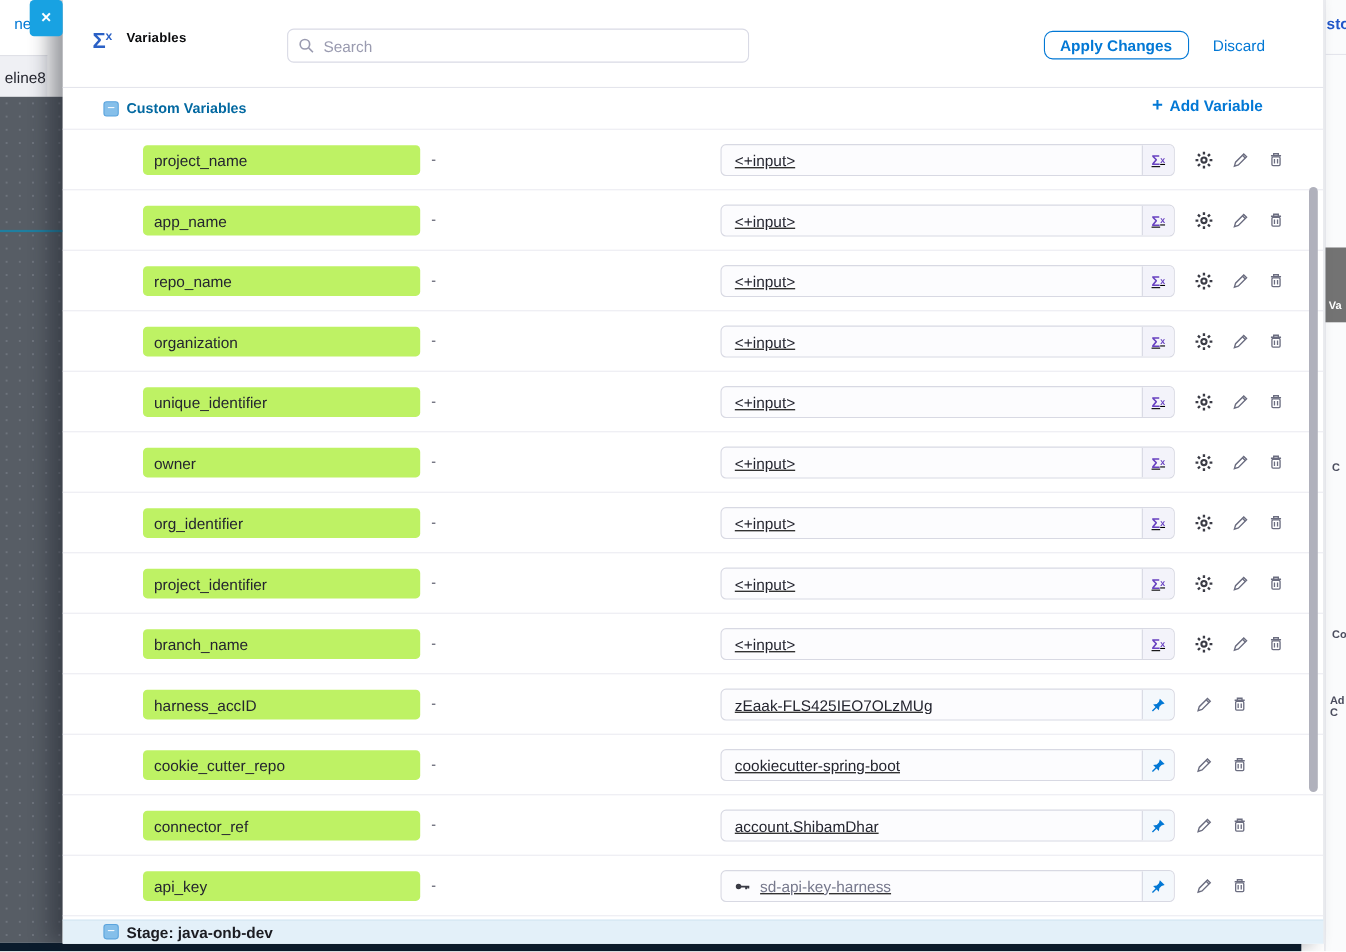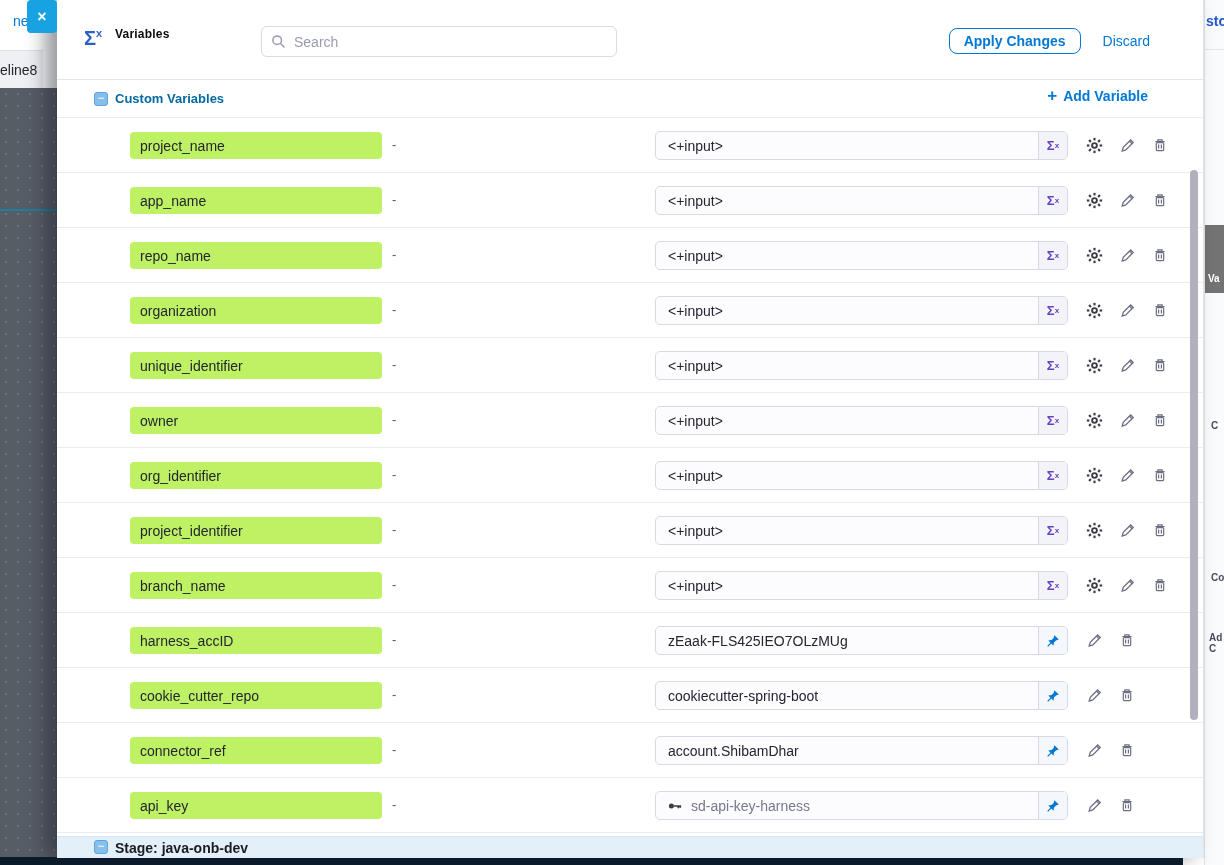--- a/index.html
+++ b/index.html
@@ -5,21 +5,21 @@
   * { margin:0; padding:0; box-sizing:border-box; }
   html,body { background:#ffffff; }
   body { font-family:"Liberation Sans","DejaVu Sans",sans-serif; }
   #app { position:relative; width:1224px; height:865px; overflow:hidden; background:#fff; }
 
   
   .under-top { position:absolute; left:0; top:0; width:57px; height:50px; background:#fff; }
   .breadcrumb-frag { position:absolute; left:13px; top:13px; width:26px; overflow:hidden; white-space:nowrap;
       color:#0278d5; font-size:14px; }
   .under-tab { position:absolute; left:0; top:50px; width:43px; height:38px; background:#eff0f4;
-      border-top:1px solid #e0e1e7; }
+      border-top:1px solid #e0e1e7;text-align:center; }
   .pipeline-tab-frag { position:absolute; left:0; top:11px; width:46px; overflow:hidden; white-space:nowrap;
       color:#24252e; font-size:14px; }
   .canvas { position:absolute; left:0; top:88px; width:57px; height:769px; background-color:#575d65;
       background-image:radial-gradient(#6e747d 1px, transparent 1.2px); background-size:12px 12px; }
   .canvas-teal-line { position:absolute; left:0; top:121px; width:57px; height:2px; background:#1f7fa0; }
   .bottom-bar { position:absolute; left:0; top:857px; width:1183px; height:8px; background:#0a1b2c; }
 
   
   .rail { position:absolute; left:1204px; top:0; width:20px; height:865px; background:#fafbfc;
       border-left:1px solid #e0e1e8; }
@@ -35,21 +35,21 @@
       border-right:1px solid #e2e3e9; box-shadow:-12px 0 18px rgba(25,28,40,.45); }
   .close-btn { position:absolute; left:27px; top:0; width:30px; height:33px; background:#18a2e2;
       border:none; border-radius:4px; color:#fff; font-size:16px; font-weight:700; cursor:pointer;
       display:flex; align-items:center; justify-content:center; z-index:20; }
 
   .drawer-header { position:relative; height:80px; border-bottom:1px solid #e4e5ec; }
   .title-icon { position:absolute; left:27px; top:27px; color:#2b61c6; font-weight:700; font-size:20px; }
   .title-icon sup { font-size:11px; font-weight:700; }
   .drawer-title { position:absolute; left:58px; top:27px; font-size:12px; font-weight:700; color:#0a0b0d;
       letter-spacing:.2px; }
-  .search-wrap { position:absolute; left:204px; top:26px; width:356px; height:31px; }
+  .search-wrap { position:absolute; left:204px; top:26px; width:420px; height:31px; }
   .search-input { width:100%; height:100%; border:1px solid #d9dae5; border-radius:6px; background:#fff;
       padding:0 10px 0 32px; font-size:14px; color:#24252e; outline:none; font-family:inherit; }
   .search-input::placeholder { color:#9a9bb0; }
   .search-icon { position:absolute; left:10px; top:8px; width:15px; height:15px; }
   .header-actions { position:absolute; right:53px; top:28px; display:flex; align-items:center; gap:22px; }
   .apply-btn { height:26px; padding:0 14px; background:#fff; border:1.5px solid #0278d5; border-radius:8px;
       color:#0278d5; font-size:14px; font-weight:600; cursor:pointer; font-family:inherit; }
   .discard-btn { background:none; border:none; color:#0278d5; font-size:14px; cursor:pointer; font-family:inherit; }
 
   
@@ -62,21 +62,21 @@
       font-size:14px; font-weight:600; cursor:pointer; font-family:inherit; display:flex; gap:6px; align-items:center; }
   .add-plus { font-size:17px; font-weight:600; line-height:14px; }
 
   
   .rows { }
   .vrow { position:relative; height:55px; border-bottom:1px solid #ebecf2; }
   .pill { position:absolute; left:73px; top:14px; width:252px; height:27px; background:#bef264;
       border-radius:4px; display:flex; align-items:center; padding:0 10px; font-size:14px; color:#24252f;text-align:center; }
   .dash { position:absolute; left:335px; top:19px; font-size:13px; color:#4f5162; }
   .vinput { position:absolute; left:598px; top:13px; width:413px; height:29px; border:1px solid #d8d9e3;
-      border-radius:5px; background:#fcfcfe; display:flex; align-items:center; overflow:hidden; cursor:text; }
+      border-radius:5px; background:#fcfcfe; display:flex; align-items:center; overflow:hidden; cursor:text;text-decoration:underline; }
   .vtext { flex:1; padding:0 12px; font-size:14px; color:#24252f; white-space:nowrap; overflow:hidden; }
   .key-icon { display:none; margin-left:11px; flex:none; }
   .vrow.secret .key-icon { display:block; }
   .vrow.secret .vtext { color:#76788c; padding-left:8px; }
   .chip { flex:none; width:29px; height:100%; display:flex; align-items:center; justify-content:center;
       border-left:1px solid #d8d9e3; cursor:pointer; }
   .chip-sigma { background:#f3f3fa; color:#6842c0; font-size:13px; font-weight:700; }
   .chip-sigma sup { font-size:8px; }
   .chip-pin { background:#f4f8fc; display:none; }
   .vrow.fixed .chip-pin, .vrow.secret .chip-pin { display:flex; }

